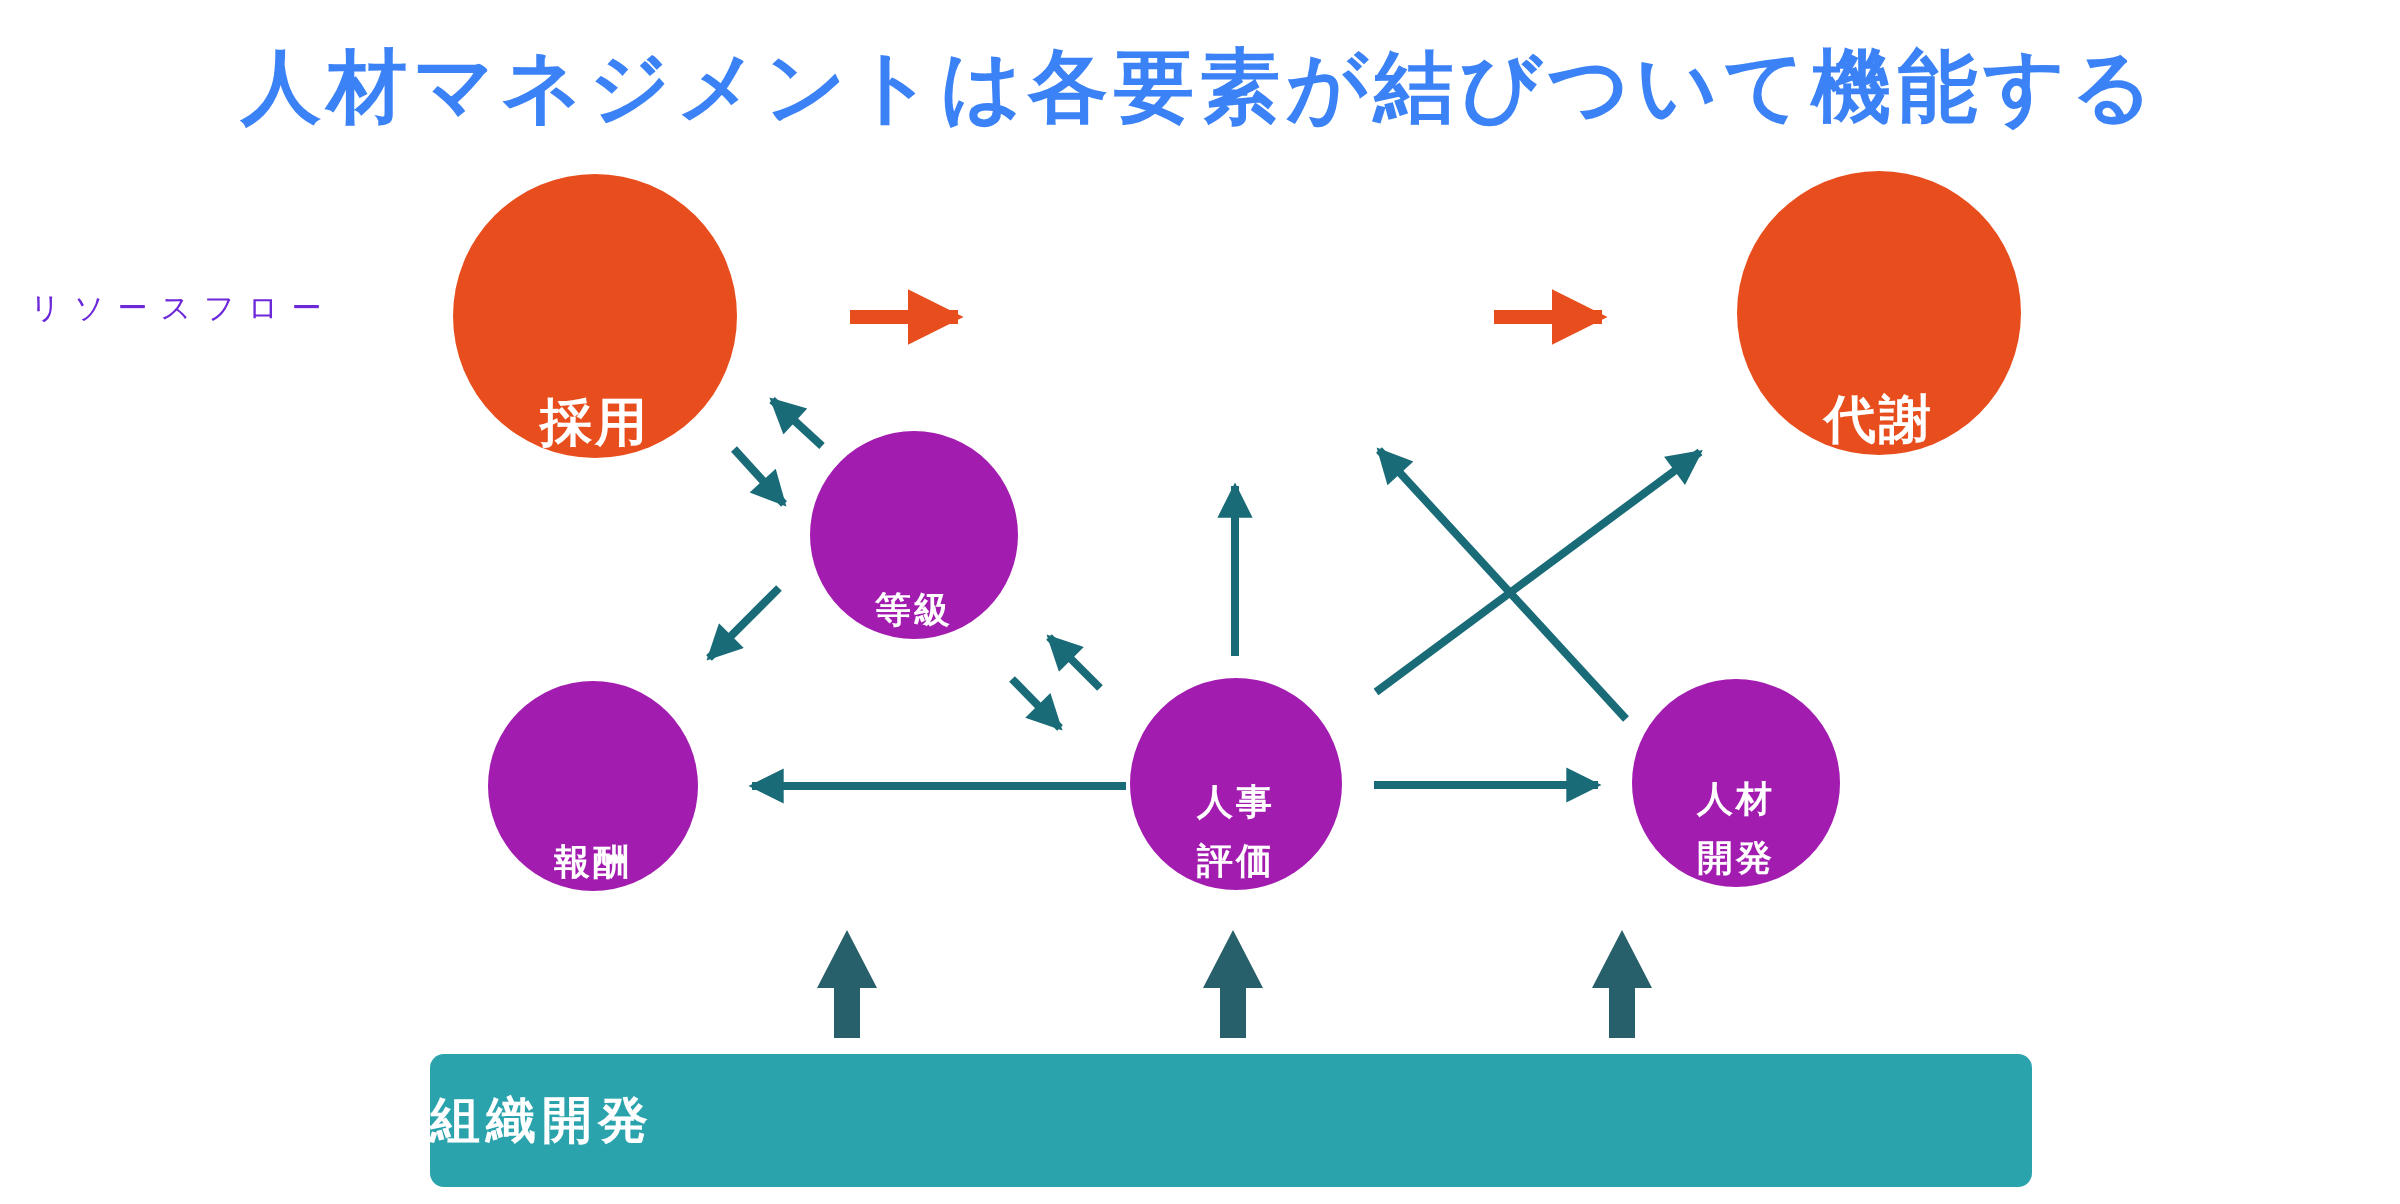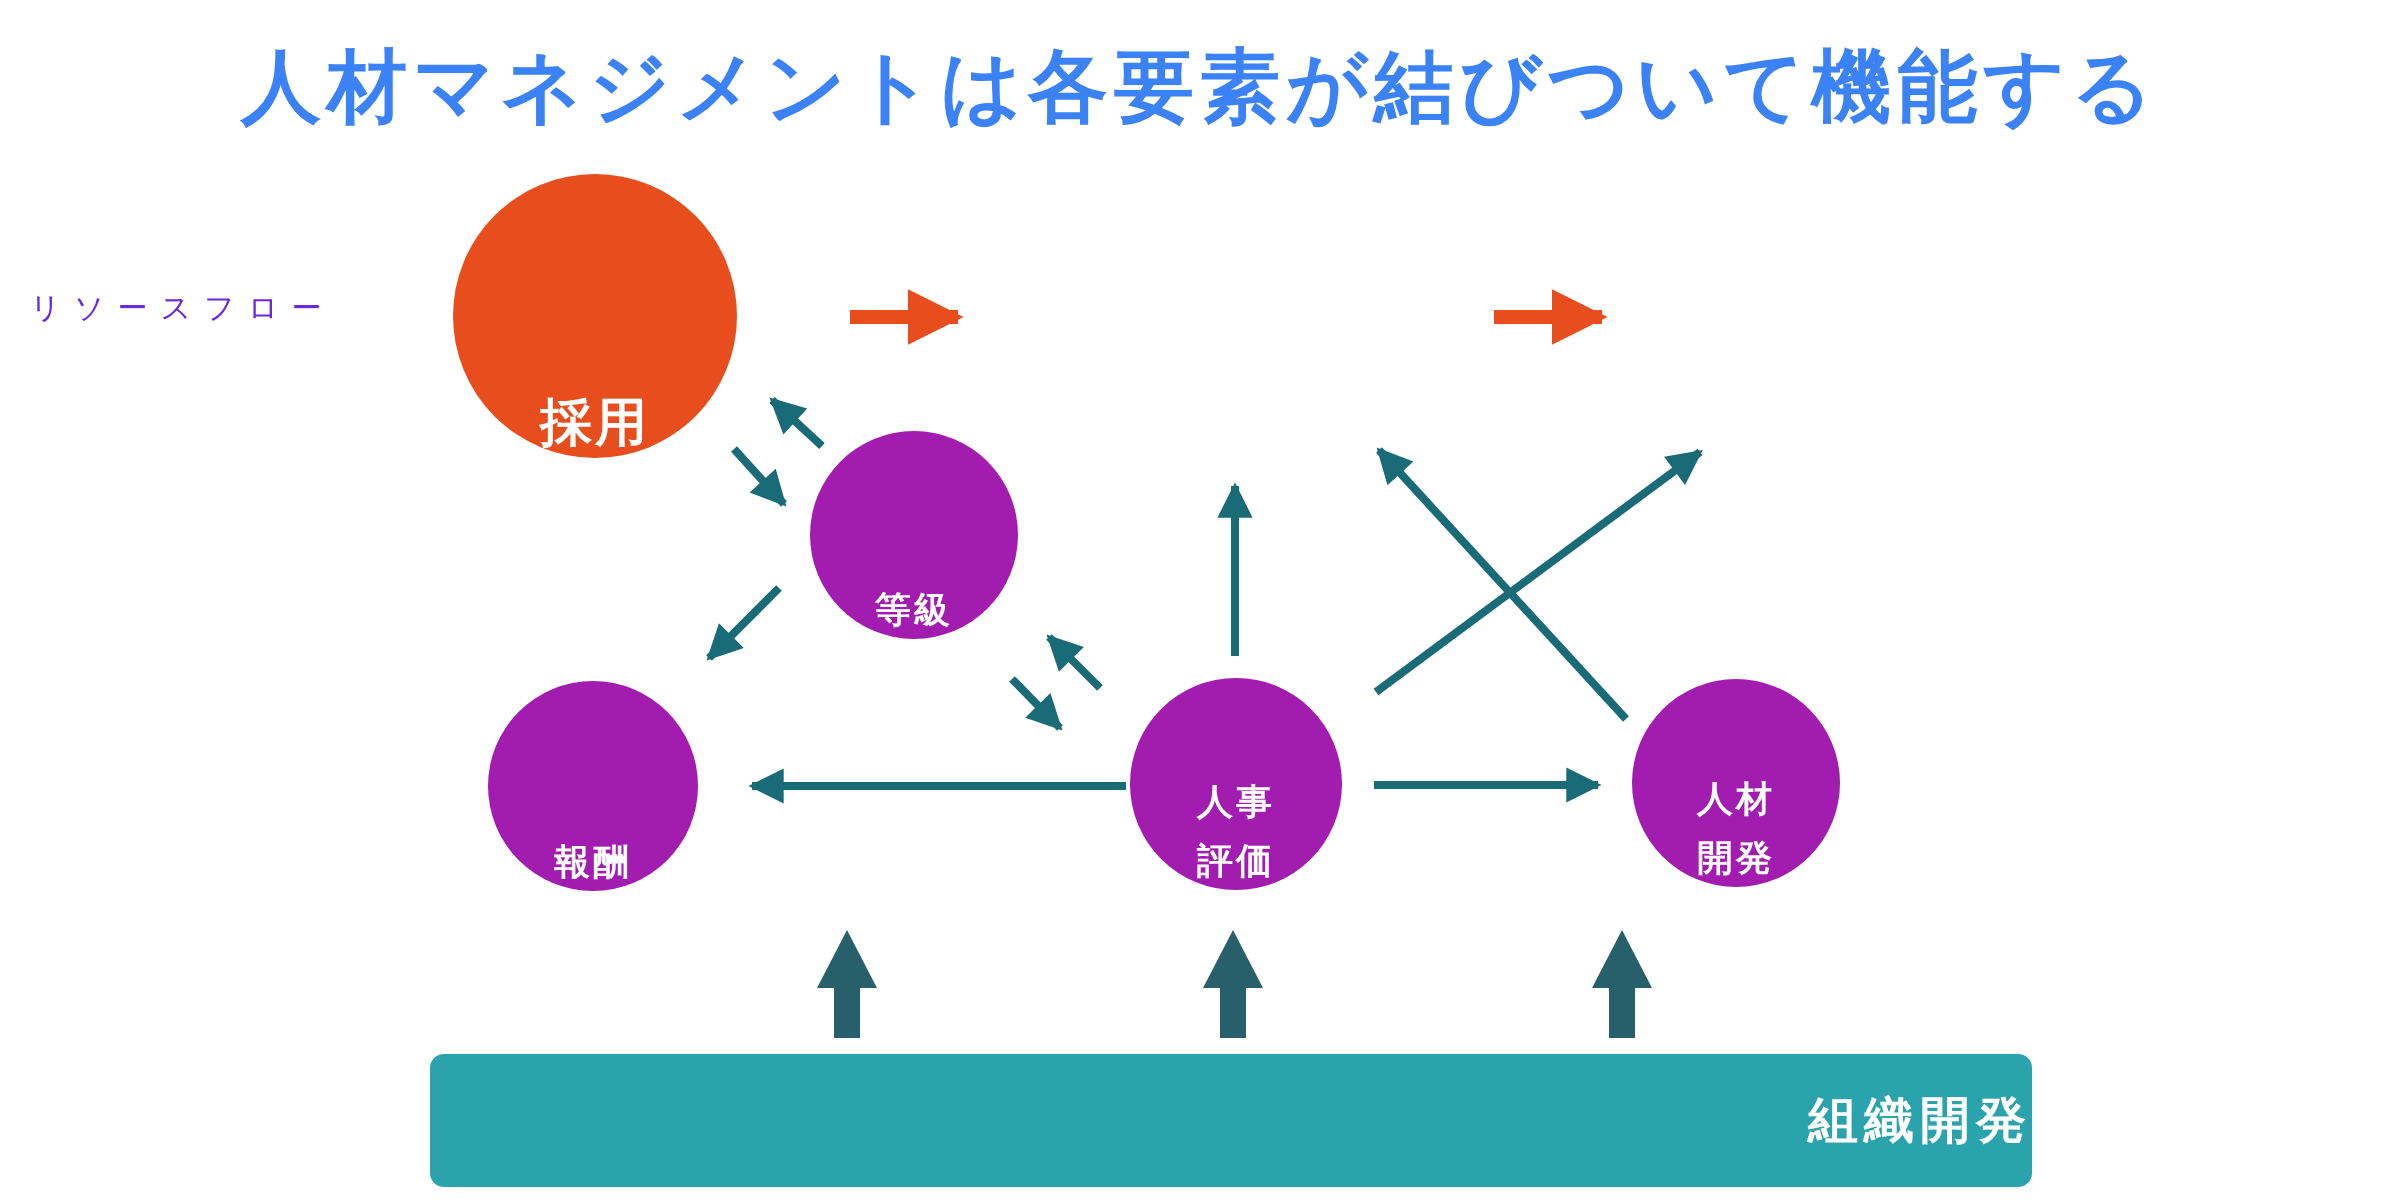--- a/index.html
+++ b/index.html
@@ -50,21 +50,21 @@
   .c-tokyu {left:810px; top:431px; width:208px; height:208px;}
   .c-hoshu {left:488px; top:681px; width:210px; height:210px;}
   .c-jinji {left:1130px;top:678px; width:212px; height:212px;}
   .c-jinzai{left:1632px;top:679px; width:208px; height:208px;}
   .bar{
     position:absolute;
     left:430px;top:1054px;
     width:1602px;height:133px;
     background:#2AA3AD;
     border-radius:14px;
-    display:flex;align-items:center;justify-content:flex-end;
+    display:flex;align-items:center;justify-content:flex-start;
     color:#ffffff;
     font-size:50px;
     font-weight:bold;
     letter-spacing:6px;
   }
 </style>
 </head>
 <body>
 
 <div class="canvas">
@@ -104,20 +104,23 @@
     <line x1="1626" y1="719" x2="1379" y2="450" stroke="#196B77" stroke-width="8" marker-end="url(#mTeal)"></line>
 
     <path d="M817,988 L847,930 L877,988 L860,988 L860,1038 L834,1038 L834,988 Z" fill="#27606A"></path>
     <path d="M1203,988 L1233,930 L1263,988 L1246,988 L1246,1038 L1220,1038 L1220,988 Z" fill="#27606A"></path>
     <path d="M1592,988 L1622,930 L1652,988 L1635,988 L1635,1038 L1609,1038 L1609,988 Z" fill="#27606A"></path>
   </svg>
 
   <div class="node node-orange c-saiyo">
     <span>採用</span>
   </div>
+  <div class="node node-orange c-taisha">
+    <span>代謝</span>
+  </div>
 
   <div class="node node-teal c-tokyu">
     <span>等級</span>
   </div>
   <div class="node node-teal c-hoshu">
     <span>報酬</span>
   </div>
   <div class="node node-teal c-jinji">
     <span>人事</span>
     <span>評価</span>

